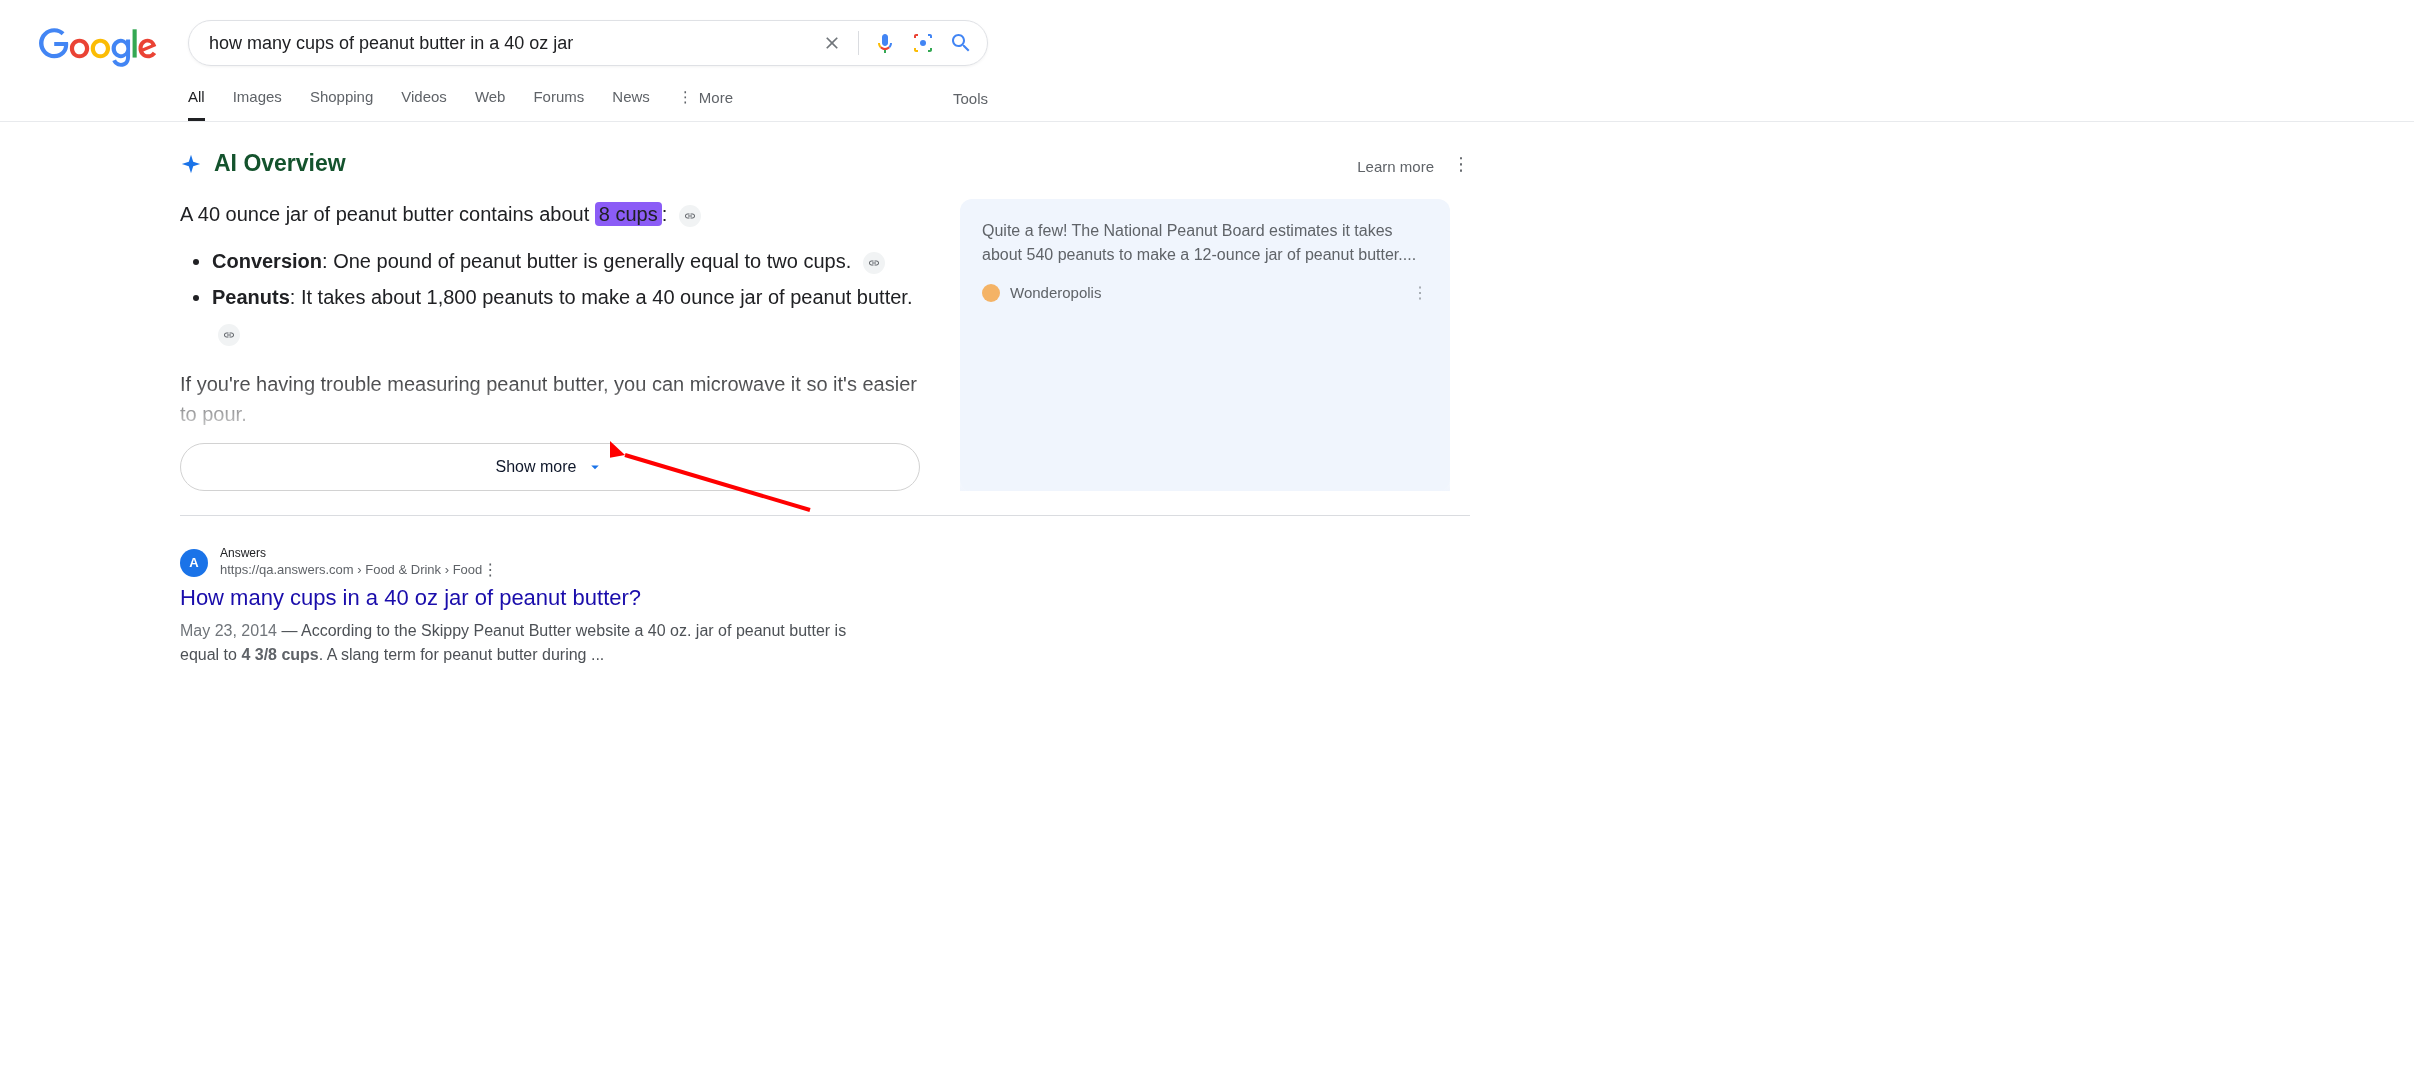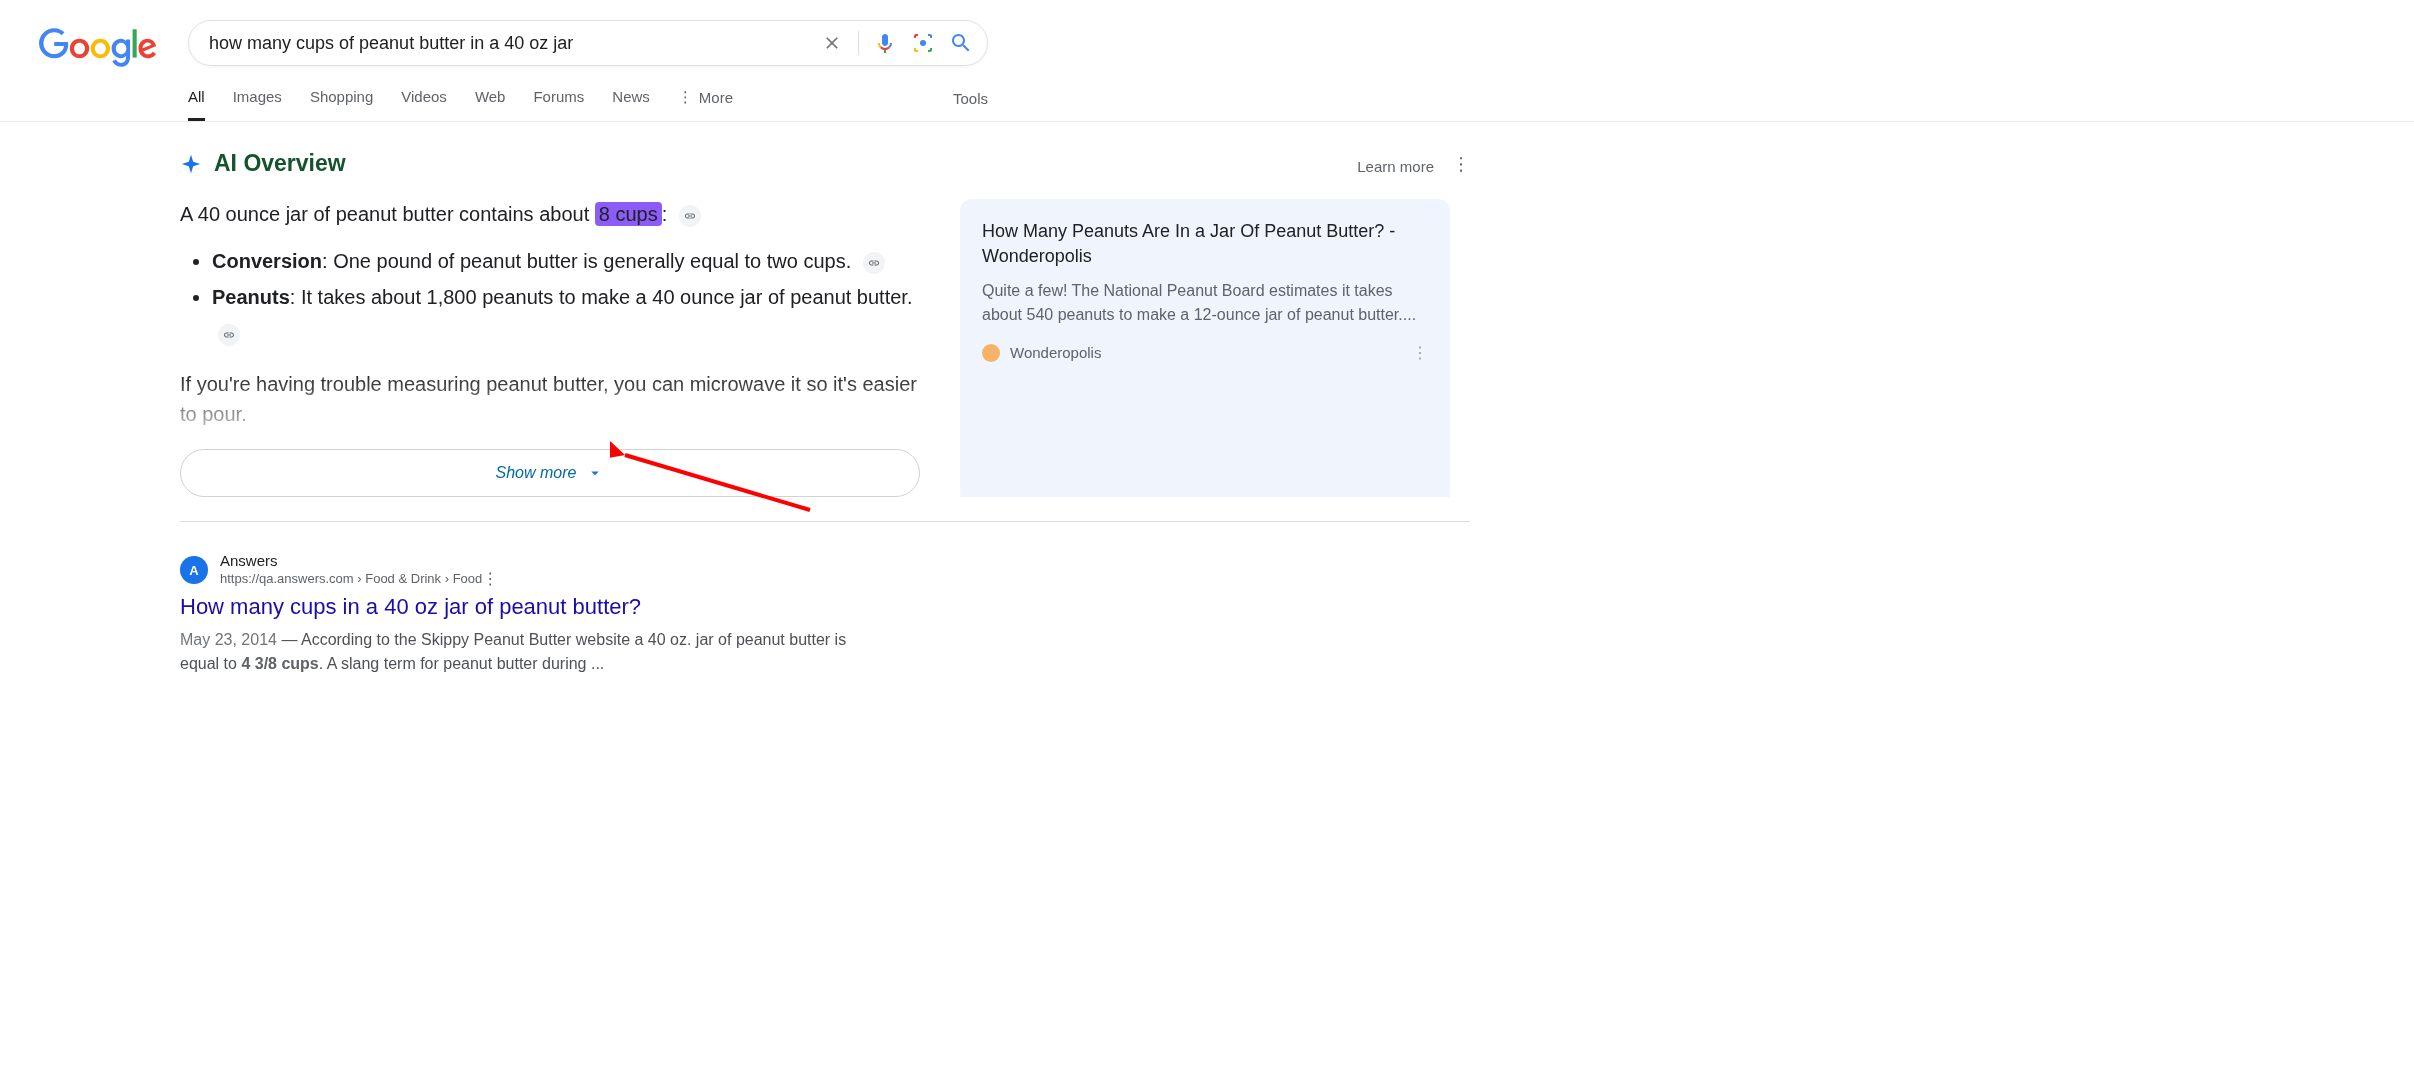--- a/index.html
+++ b/index.html
@@ -41,38 +41,38 @@
   .link-chip { display: inline-flex; align-items: center; justify-content: center; width: 22px; height: 22px; background: #f1f3f4; border-radius: 11px; margin-left: 6px; vertical-align: middle; cursor: pointer; }
   .link-chip svg { width: 12px; height: 12px; }
   
   .ai-list { margin-top: 14px; padding-left: 32px; }
   .ai-list li { font-size: 20px; line-height: 1.8; color: #202124; }
   .ai-list b { font-weight: 700; }
   
   .fade-text { margin-top: 18px; font-size: 20px; line-height: 1.5; color: #202124; }
   .fade-overlay { position: absolute; bottom: 44px; left: 0; right: 0; height: 80px; background: linear-gradient(to bottom, rgba(255,255,255,0), rgba(255,255,255,1)); pointer-events: none; }
   
-  .show-more-btn { width: 100%; height: 48px; border: 1px solid #d2d2d2; border-radius: 24px; background: #fff; display: flex; align-items: center; justify-content: center; gap: 10px; font-size: 16px; color: #0369a1; cursor: pointer; margin-top: 20px; position: relative; z-index: 2; font-style: italic; }
+  .show-more-btn { width: 100%; height: 48px; border: 1px solid #d2d2d2; border-radius: 24px; background: #fff; display: flex; align-items: center; justify-content: center; gap: 10px; font-size: 16px; color: #0f172a; cursor: pointer; margin-top: 14px; position: relative; z-index: 2; }
   .chevron-down { width: 18px; height: 18px; }
   
   .ai-card { flex: 0 0 490px; background: #f0f5fd; border-radius: 12px; padding: 20px 22px; position: relative; }
   .card-title { font-size: 18px; color: #202124; line-height: 1.4; margin-bottom: 10px; }
   .card-desc { font-size: 16px; color: #5f6368; line-height: 1.5; }
   .card-footer { display: flex; align-items: center; margin-top: 16px; gap: 10px; }
   .card-favicon { width: 18px; height: 18px; border-radius: 50%; background: #f4b366; }
   .card-source { font-size: 15px; color: #5f6368; }
   .card-dots { margin-left: auto; color: #9aa0a6; cursor: pointer; }
   
   .sep-line { border: none; border-top: 1px solid #dadce0; margin: 24px 0 30px 0; width: 1290px; }
   
   .result { max-width: 700px; }
   .result-head { display: flex; align-items: center; gap: 12px; margin-bottom: 6px; }
   .result-favicon { width: 28px; height: 28px; border-radius: 50%; background: #1a73e8; display: flex; align-items: center; justify-content: center; color: #fff; font-size: 13px; font-weight: bold; }
   .result-meta { display: flex; flex-direction: column; }
-  .result-source { font-size: 15px; color: #202124; }
+  .result-source { font-size: 12px; color: #202124; }
   .result-url { font-size: 13px; color: #5f6368; }
   .result-title { font-size: 22px; color: #1a0dab; margin-top: 6px; cursor: pointer; }
   .result-snippet { font-size: 16px; color: #4d5156; margin-top: 8px; line-height: 1.5; }
   .result-snippet .date { color: #70757a; }
   .result-snippet b { font-weight: 700; color: #5f6368; }
   
   .arrow-overlay { position: absolute; pointer-events: none; z-index: 100; }
 </style>
 </head>
 <body>
@@ -182,21 +182,20 @@
       <div class="fade-overlay"></div>
       <button class="show-more-btn">
         <span>Show more</span>
         <svg class="chevron-down" viewBox="0 0 24 24">
             <path fill="#1a73e8" d="M7 10l5 5 5-5z"></path>
           </svg>
       </button>
     </div>
 
     <div class="ai-card">
-      <div class="card-title">How Many Peanuts Are In a Jar Of Peanut Butter? - Wonderopolis</div>
       <div class="card-desc">Quite a few! The National Peanut Board estimates it takes about 540 peanuts to make a 12-ounce jar of peanut butter....</div>
       <div class="card-footer">
         <div class="card-favicon"></div>
         <div class="card-source">Wonderopolis</div>
         <div class="card-dots">⋮</div>
       </div>
       <div style="position:absolute;bottom:0;left:0;right:0;height:30px;background:linear-gradient(to bottom, rgba(240,245,253,0), rgba(240,245,253,1));pointer-events:none;"></div>
     </div>
   </div>
 

